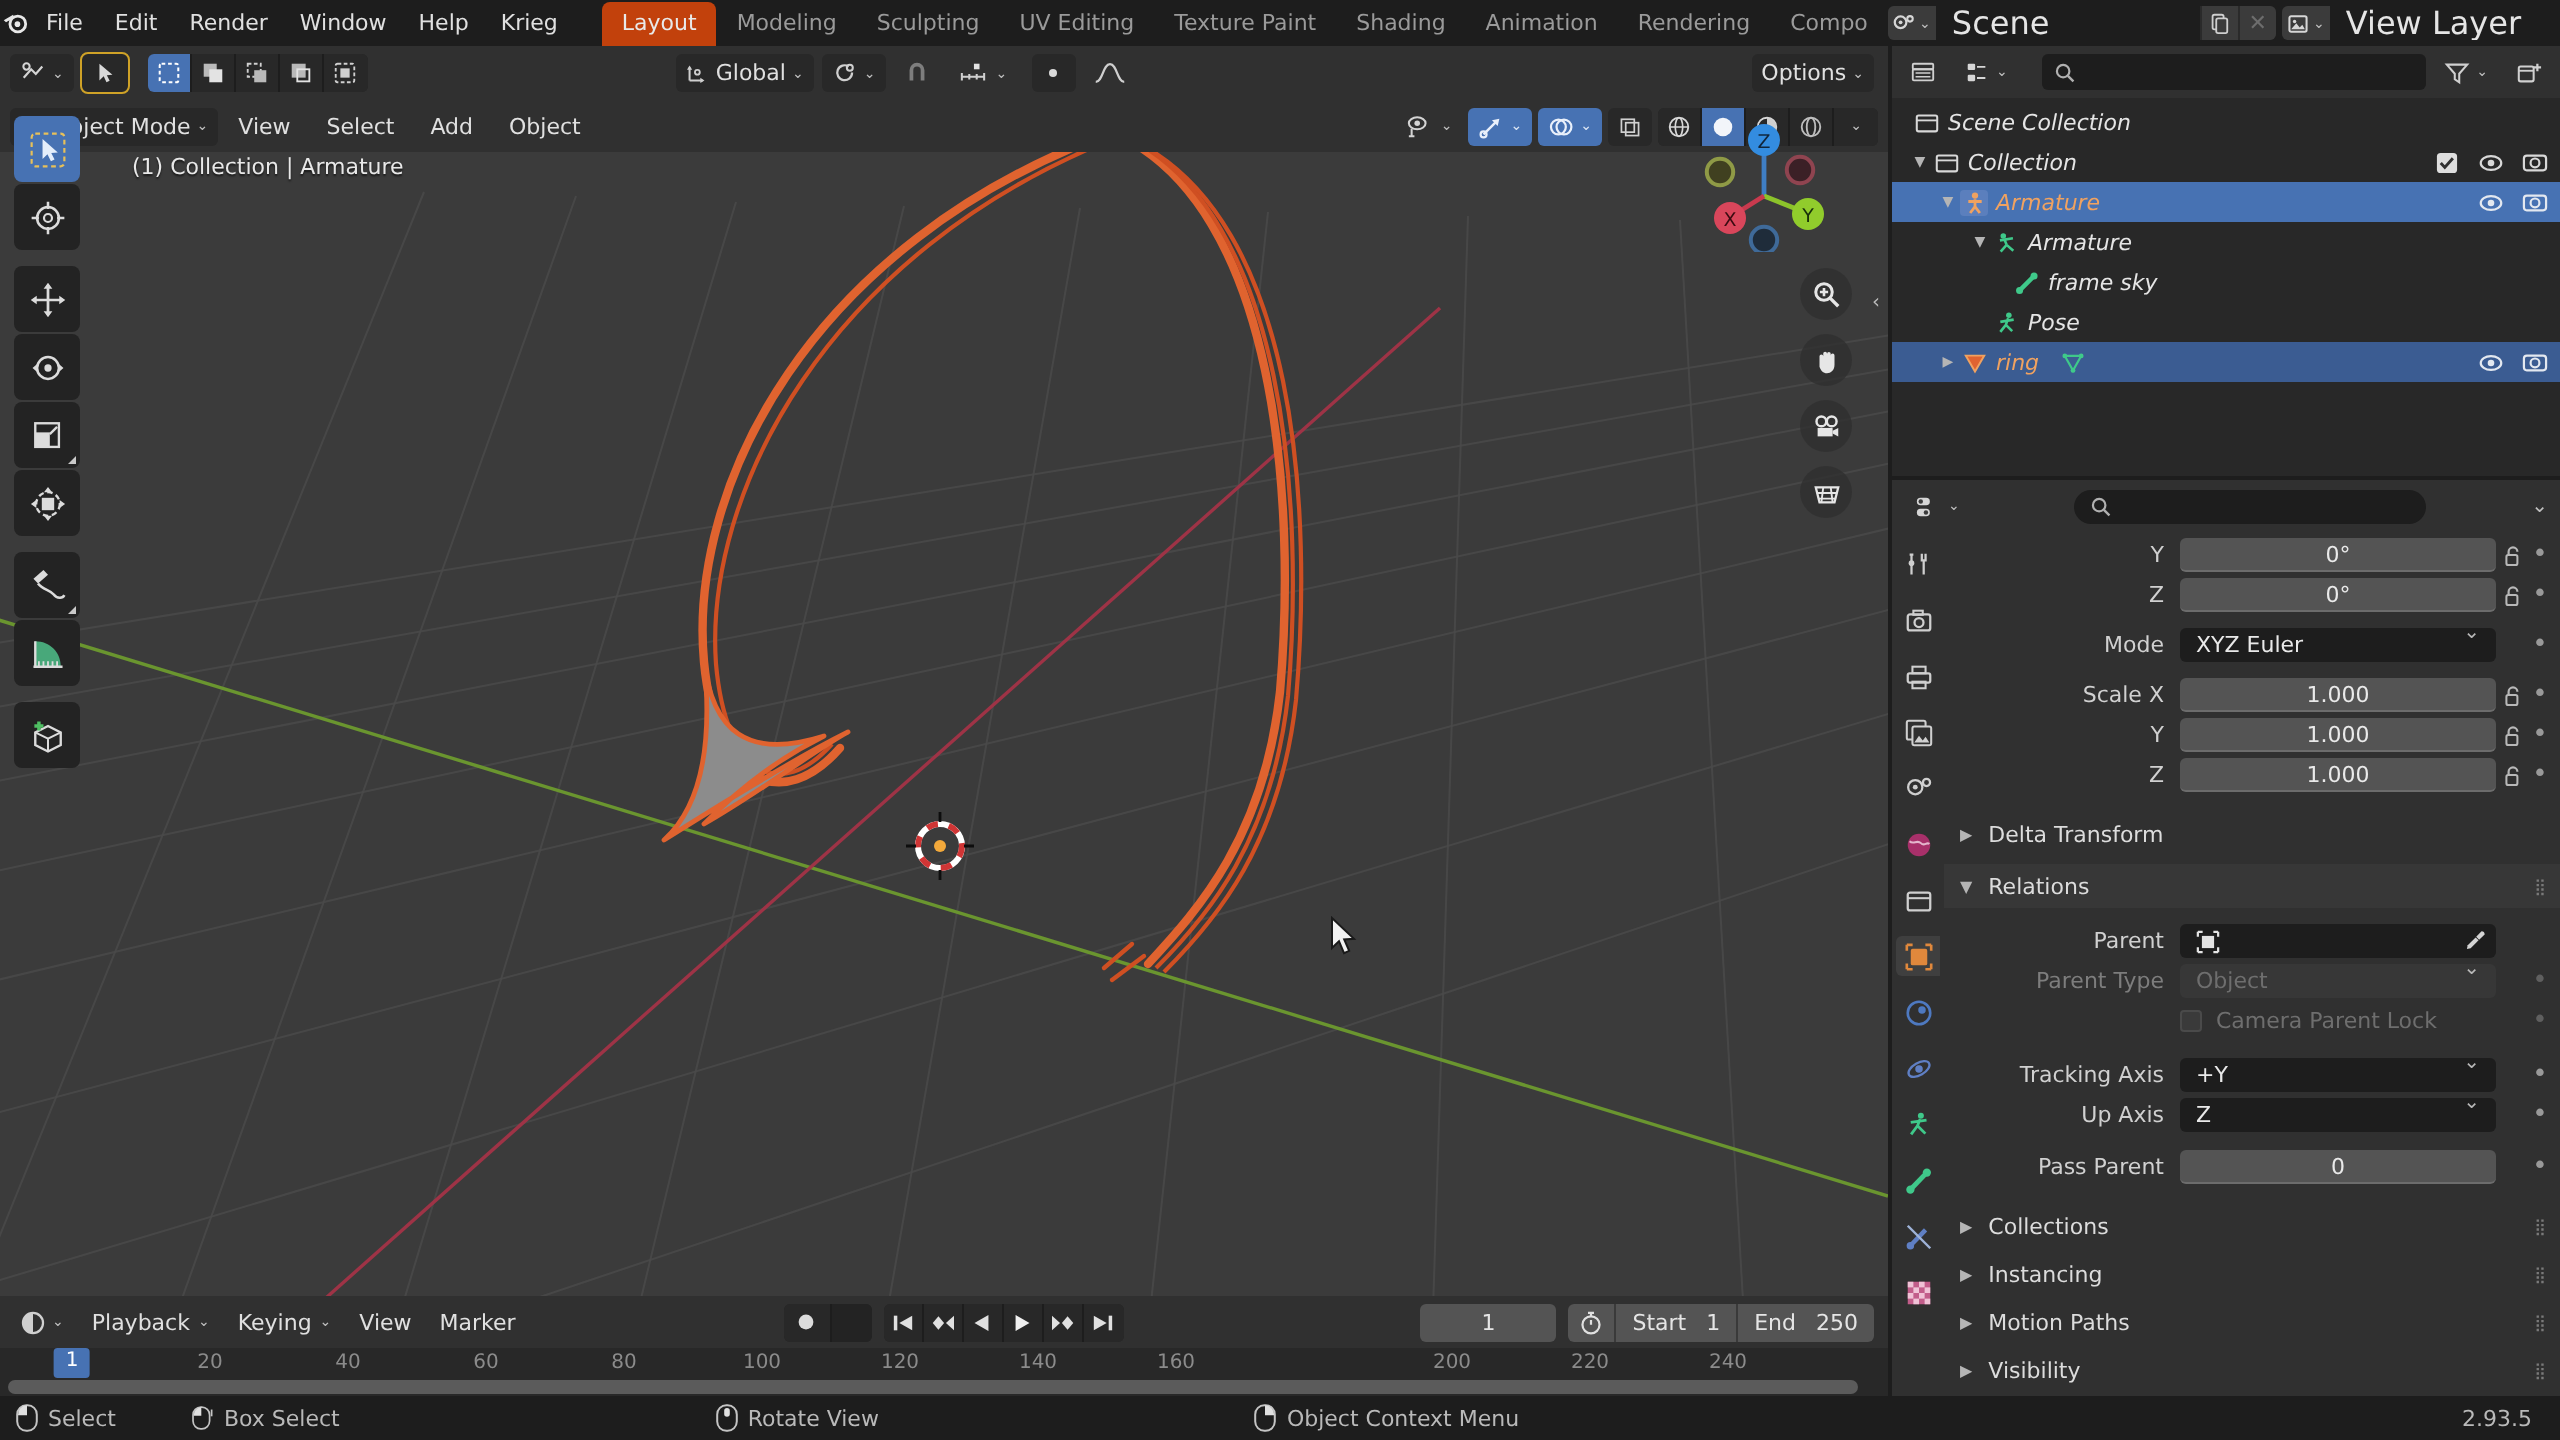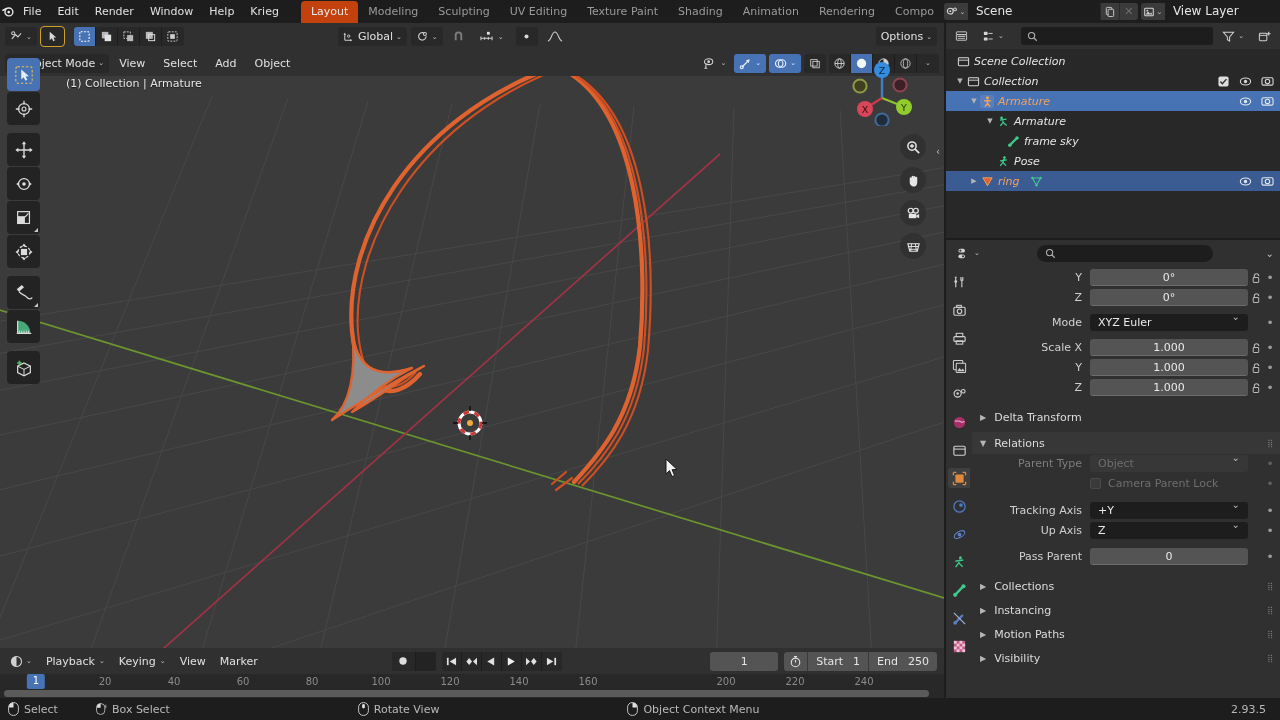--- a/index.html
+++ b/index.html
@@ -36,21 +36,21 @@
   .id-block {
     display: flex; align-items: center; height: 17px; background: #282828;
     border-radius: 3px; overflow: hidden;
   }
   .id-icon {
     width: 24px; height: 17px; background: #3b3b3b; display: flex; align-items: center;
     justify-content: center; gap: 1px;
   }
   .id-name {
     background: #1d1d1d; height: 17px; line-height: 17px; padding: 0 8px;
-    min-width: 132px; font-size: 12px; color: #e5e5e5;
+    min-width: 132px; font-size: 16px; color: #e5e5e5;
   }
   .id-btn {
     width: 19px; height: 17px; background: #3b3b3b; display:flex; align-items:center; justify-content:center;
     border-left: 1px solid #2a2a2a;
   }
   .id-btn.dim { color: #6d6d6d; }
 
   
   .vp-header {
     position: absolute; left: 0; top: 23px; width: 944px; height: 27px;
@@ -1026,20 +1026,37 @@
           <span class="tri">▶</span>
           <span>Delta Transform</span>
         </div>
 
         <div class="panel-head" style="background:#373737;margin-top:4px;">
           <span class="tri">▼</span>
           <span>Relations</span>
           <span class="grip">⣿</span>
         </div>
 
+        <div class="prow" style="margin-top:7px;">
+          <div class="plabel">Parent</div>
+          <div class="pfield dark" style="position:relative;">
+            <svg width="12" height="12" viewBox="0 0 13 13">
+                <rect x="3.2" y="3.2" width="6.6" height="6.6" fill="#e4e4e4"></rect>
+                <path d="M1 1 L3.6 1 M1 1 L1 3.6 M12 1 L9.4 1 M12 1 L12 3.6 M1 12 L3.6 12 M1 12 L1 9.4 M12 12 L9.4 12 M12 12 L12 9.4" stroke="#e4e4e4" stroke-width="1.2" fill="none"></path>
+              </svg>
+            <span style="position:absolute;right:4px;top:2px;">
+              <svg width="12" height="12" viewBox="0 0 13 13">
+                  <path d="M9.5 1.8 a1.8 1.8 0 0 1 1.7 1.7 L8.2 6.4 L6.6 4.8 Z" fill="#d4d4d4"></path>
+                  <path d="M6.3 5.1 L2 9.4 L1.6 11.4 L3.6 11 L7.9 6.7 Z" fill="#d4d4d4"></path>
+                </svg>
+            </span>
+          </div>
+          <div class="lockicon"></div>
+          <div class="dotbtn dim"></div>
+        </div>
 
         <div class="prow">
           <div class="plabel dim">Parent Type</div>
           <div class="pfield dropdown disabled" style="background:#373737;">Object</div>
           <div class="lockicon"></div>
           <div class="dotbtn dim">•</div>
         </div>
 
         <div class="prow">
           <div class="plabel"></div>

